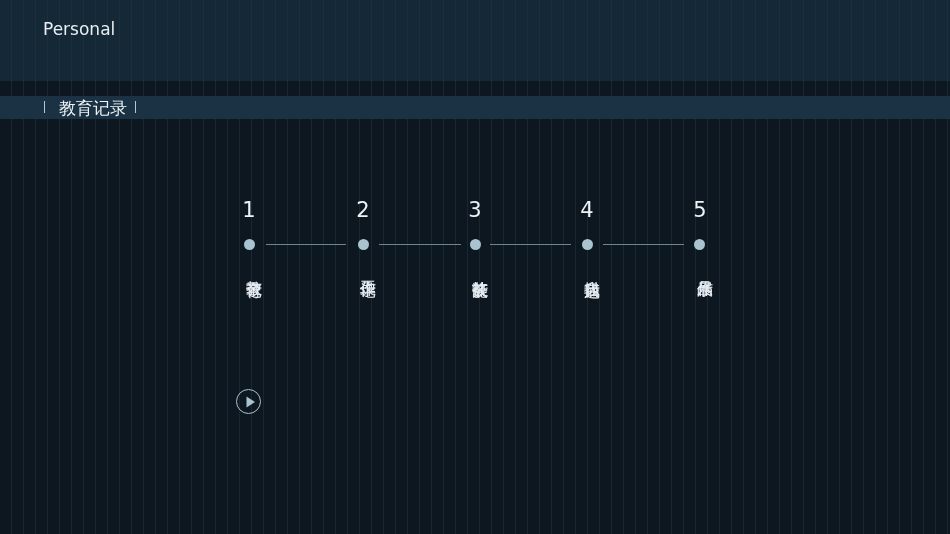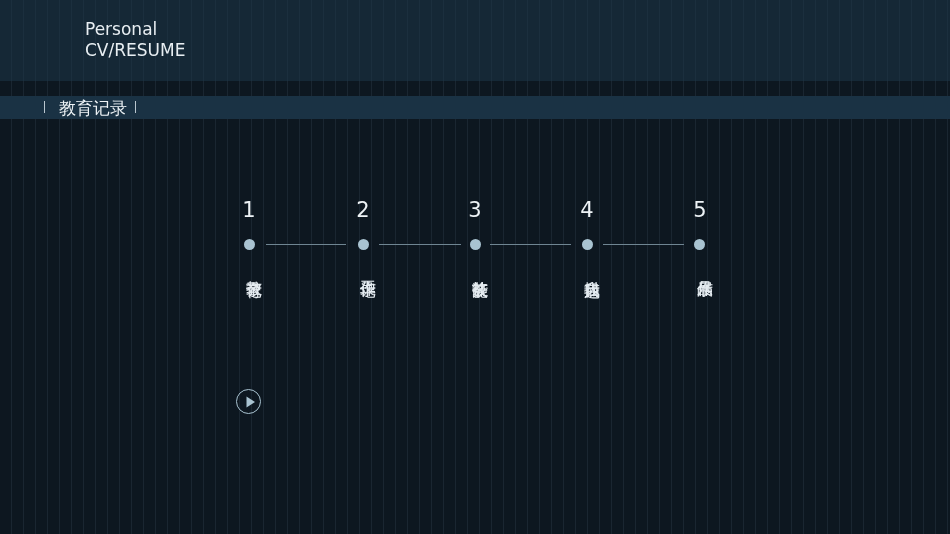--- a/index.html
+++ b/index.html
@@ -11,21 +11,21 @@
       color: #e6edf2;
     }
     .header-band {
       position: absolute; left: 0; top: 0; width: 950px; height: 81px;
       background-color: rgba(30, 55, 72, 0.55);
     }
     .header-title {
       position: absolute; left: 43px; top: 19px;
       font-size: 17px; line-height: 21px; color: #e8eef2;
     }
-    .header-title div { white-space: nowrap; margin-left: 42px; }
+    .header-title div { white-space: nowrap; }
     .section-bar {
       position: absolute; left: 0; top: 96px; width: 950px; height: 23px;
       background-color: #1a3244;
     }
     .section-bar .pipe {
       position: absolute; top: 5px; width: 1px; height: 12px; background: #b9c6cf;
     }
     .section-title {
       position: absolute; left: 59px; top: 97px;
       font-size: 17px; line-height: 22px; color: #eef3f6;
@@ -52,21 +52,20 @@
       cursor: pointer;
     }
     .play-button svg { position: absolute; left: 0; top: 0; }
   </style>
 </head>
 <body>
 
 <div class="header-band"></div>
 <div class="header-title">
   <div>Personal</div>
-  <div>CV/RESUME</div>
 </div>
 
 <div class="section-bar">
   <span class="pipe" style="left:44px;"></span>
   <span class="pipe" style="left:135px;"></span>
 </div>
 <div class="section-title">教育记录</div>
 
 <div class="timeline-line" style="left:266px; width:80px;"></div>
 <div class="timeline-line" style="left:379px; width:82px;"></div>

